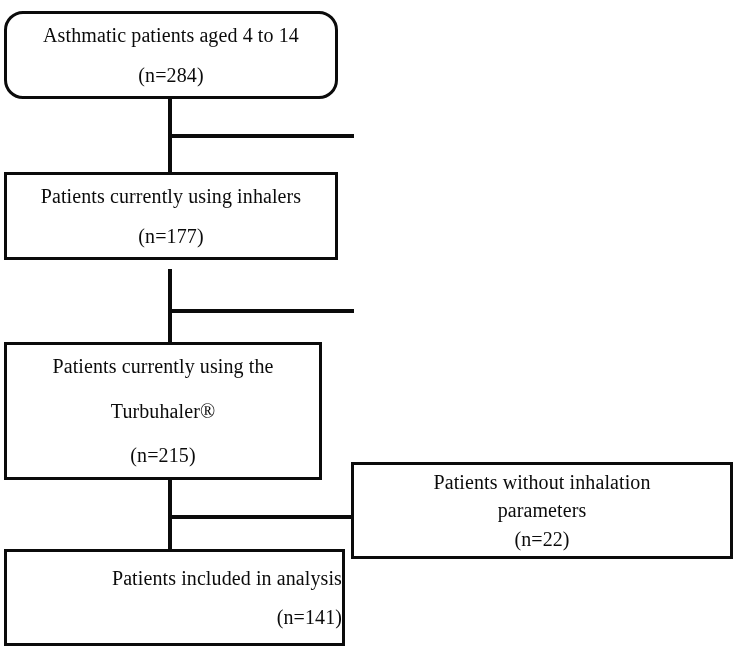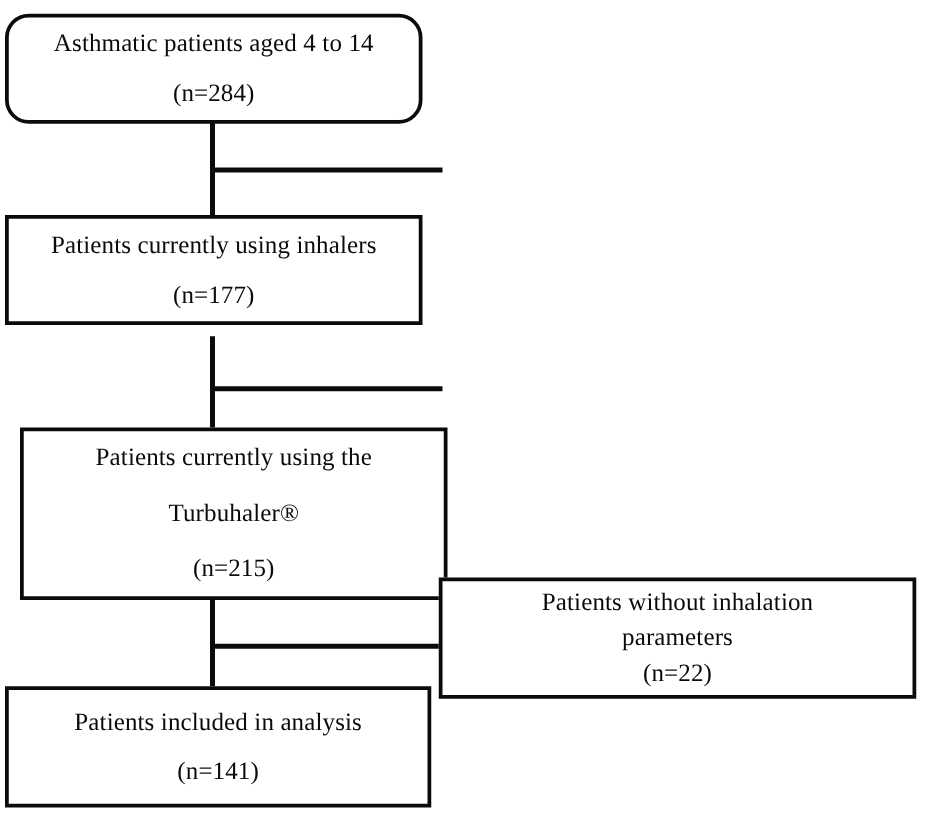--- a/index.html
+++ b/index.html
@@ -69,27 +69,27 @@
   <div class="node gap-lg" style="left:4px; top:11px; width:334px; height:88px;border-radius:19px;">
     <span class="ln">Asthmatic patients aged 4 to 14</span>
     <span class="ln">(n=284)</span>
   </div>
 
   <div class="node gap-lg" style="left:4px; top:172px; width:334px; height:88px;">
     <span class="ln">Patients currently using inhalers</span>
     <span class="ln">(n=177)</span>
   </div>
 
-  <div class="node gap-md" style="left:16px; top:342px; width:342px; height:138px;">
+  <div class="node gap-md" style="left:4px; top:342px; width:318px; height:138px;">
     <span class="ln">Patients currently using the</span>
     <span class="ln">Turbuhaler®</span>
     <span class="ln">(n=215)</span>
   </div>
 
-  <div class="node gap-lg" style="left:4px; top:549px; width:341px; height:97px;">
+  <div class="node gap-lg" style="left:4px; top:549px; width:341px; height:97px;align-items:flex-end;">
     <span class="ln">Patients included in analysis</span>
     <span class="ln">(n=141)</span>
   </div>
 
 
 
   <div class="node gap-xs" style="left:351px; top:462px; width:382px; height:97px;font-family:Liberation Serif, serif;">
     <span class="ln">Patients without inhalation</span>
     <span class="ln">parameters</span>
     <span class="ln">(n=22)</span>

